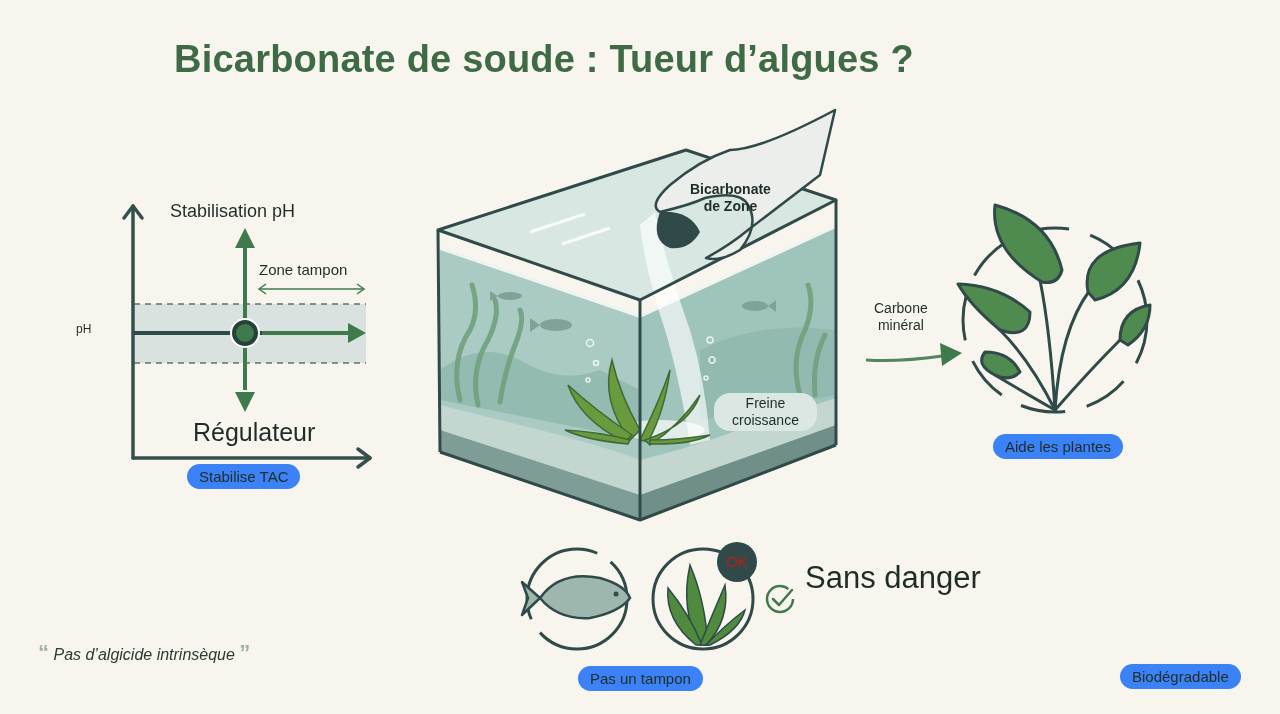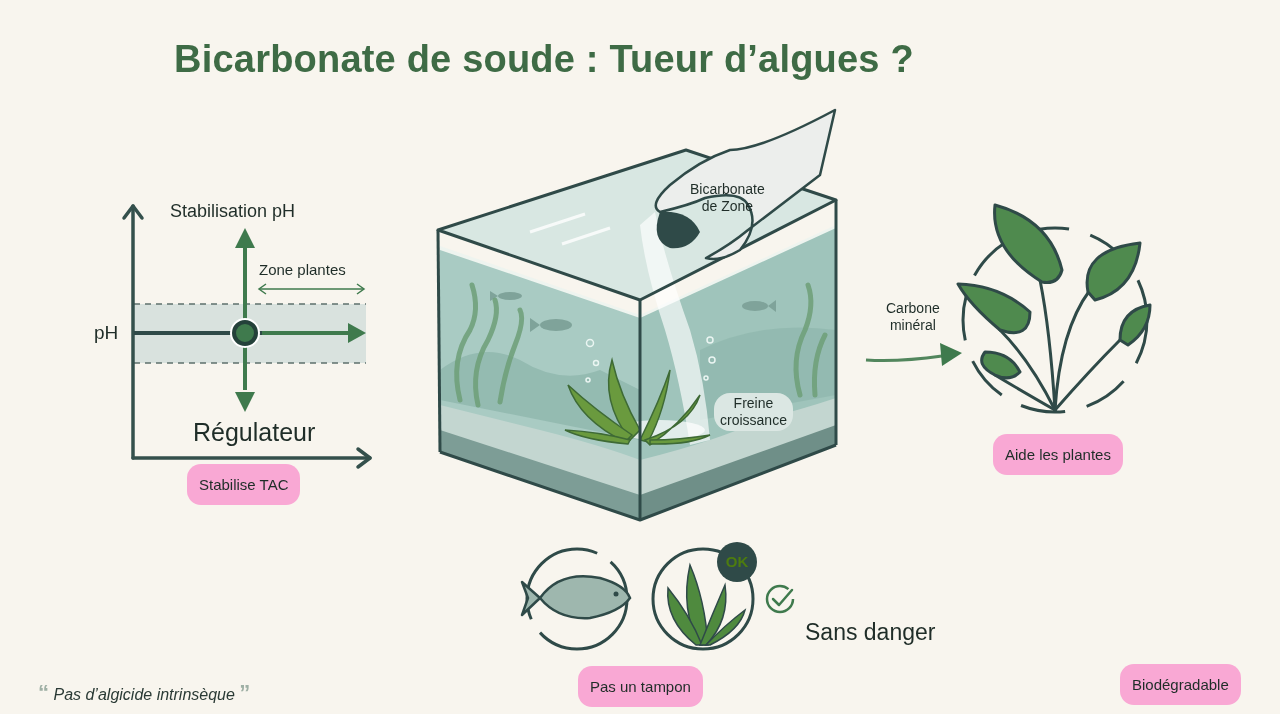--- a/index.html
+++ b/index.html
@@ -8,27 +8,27 @@
     background: #f8f5ee;
     font-family: "Liberation Sans", "DejaVu Sans", sans-serif;
     color: #2a3a35;
     position: relative;
   }
   .title {
     position: absolute; left: 0; top: 38px; width: 1088px; text-align: center;
     font-size: 38px; font-weight: bold; color: #3e6b45; letter-spacing: 0.2px;
   }
   .pill {
-    position: absolute; background: #f9a8d4; color: #1f2d28;
-    border-radius: 14px; padding: 12px 12px; font-size: 15px; white-space: nowrap;
+    position: absolute; background: #3b82f6; color: #1f2d28;
+    border-radius: 14px; padding: 4px 12px; font-size: 15px; white-space: nowrap;
   }
   .lbl { position: absolute; white-space: nowrap; color: #1f2d28; text-align: right; }
   svg { position: absolute; overflow: visible; }
   .quote {
-    position: absolute; left: 38px; top: 680px; font-size: 16px; font-style: italic; color: #2a3a35;
+    position: absolute; left: 38px; top: 640px; font-size: 16px; font-style: italic; color: #2a3a35;
   }
   .quote .qm { color: #9fb0a5; font-size: 22px; font-weight: bold; font-style: normal; }
 </style>
 </head>
 <body>
 
 <div class="title">Bicarbonate de soude : Tueur d’algues ?</div>
 
 <div>
   <svg width="1280" height="714" style="left:0;top:0;">
@@ -53,22 +53,22 @@
     <polygon points="245,412 235,392 255,392" fill="#3f7a4d"></polygon>
 
     <circle cx="245" cy="333" r="15" fill="#ffffff"></circle>
     <circle cx="245" cy="333" r="11" fill="#3f7a4d" stroke="#24413a" stroke-width="4"></circle>
 
     <line x1="260" y1="289" x2="364" y2="289" stroke="#3f7a4d" stroke-width="1.5"></line>
     <polyline points="266,284 259,289 266,294" fill="none" stroke="#3f7a4d" stroke-width="1.5"></polyline>
     <polyline points="357,284 364,289 357,294" fill="none" stroke="#3f7a4d" stroke-width="1.5"></polyline>
   </svg>
   <div class="lbl" style="left:170px;top:201px;font-size:18px;">Stabilisation pH</div>
-  <div class="lbl" style="left:259px;top:261px;font-size:15px;">Zone plantes</div>
-  <div class="lbl" style="left:94px;top:322px;font-size:19px;">pH</div>
+  <div class="lbl" style="left:259px;top:261px;font-size:15px;">Zone tampon</div>
+  <div class="lbl" style="left:76px;top:322px;font-size:12px;">pH</div>
   <div class="lbl" style="left:193px;top:418px;font-size:25px;">Régulateur</div>
   <div class="pill" style="left:187px;top:464px;">Stabilise TAC</div>
 </div>
 
 <div>
   <svg width="1280" height="714" style="left:0;top:0;">
 
     <polygon points="438,230 686,150 836,200 640,300" fill="#cfe3de" opacity="0.8"></polygon>
     <polygon points="440,246 640,315 836,225 836,235 640,318 440,252" fill="#e9f3f0" opacity="0.7"></polygon>
     <line x1="530" y1="232" x2="585" y2="214" stroke="#ffffff" stroke-width="3" opacity="0.8"></line>
@@ -129,25 +129,25 @@
       <polygon points="438,230 686,150 836,200 640,300"></polygon>
       <line x1="438" y1="230" x2="440" y2="452"></line>
       <line x1="640" y1="300" x2="640" y2="520"></line>
       <line x1="836" y1="200" x2="836" y2="445"></line>
       <polyline points="440,452 640,520 836,445"></polyline>
     </g>
 
     <path d="M835,110 Q760,150 730,150 Q700,160 670,185 Q648,205 660,212 Q690,205 705,198 Q740,190 748,205 Q760,225 740,250 Q720,262 706,258 Q730,245 748,230 L820,175 Z" fill="#eceeec" stroke="#2f4a48" stroke-width="2.5" stroke-linejoin="round"></path>
     <path d="M660,212 Q650,240 670,248 Q690,250 700,232 Q690,210 660,212 Z" fill="#2f4a48"></path>
   </svg>
-  <div class="lbl" style="left:690px;top:181px;font-size:14px;line-height:17px;text-align:center;">
+  <div class="lbl" style="left:690px;top:181px;font-size:14px;line-height:17px;text-align:center;font-weight:bold;">
     <div>Bicarbonate</div>
     <div>de Zone</div>
   </div>
-  <div class="lbl" style="left:714px;top:393px;font-size:14px;line-height:17px;text-align:center;background:#dbe7e3;border-radius:16px;padding:2px 6px;">
+  <div class="lbl" style="left:714px;top:393px;font-size:14px;line-height:17px;text-align:center;background:#dbe7e3;border-radius:16px;padding:2px 18px;">
     <div>Freine</div>
     <div>croissance</div>
   </div>
 </div>
 
 <div>
   <svg width="1280" height="714" style="left:0;top:0;">
 
     <path d="M866,360 Q900,362 942,356" fill="none" stroke="#3f7a4d" stroke-width="3" opacity="0.9"></path>
     <polygon points="962,353 940,343 942,366" fill="#3f7a4d"></polygon>
@@ -163,21 +163,21 @@
     </g>
 
     <g fill="#4f8a4e" stroke="#2f4a48" stroke-width="3" stroke-linejoin="round">
       <path d="M1042,282 Q990,250 995,205 Q1050,220 1062,270 Q1058,285 1042,282 Z"></path>
       <path d="M1088,292 Q1080,250 1140,243 Q1135,290 1095,300 Z"></path>
       <path d="M1000,330 Q970,305 958,284 Q1000,285 1030,312 Q1030,340 1000,330 Z"></path>
       <path d="M1120,340 Q1120,310 1150,305 Q1150,330 1128,345 Z"></path>
       <path d="M995,375 Q975,365 985,352 Q1010,352 1020,372 Q1010,382 995,375 Z"></path>
     </g>
   </svg>
-  <div class="lbl" style="left:874px;top:300px;font-size:14px;line-height:17px;text-align:center;margin-left:12px;">
+  <div class="lbl" style="left:874px;top:300px;font-size:14px;line-height:17px;text-align:center;">
     <div>Carbone</div>
     <div>minéral</div>
   </div>
   <div class="pill" style="left:993px;top:434px;">Aide les plantes</div>
 </div>
 
 <div>
   <svg width="1280" height="714" style="left:0;top:0;">
     <circle cx="577" cy="599" r="50" fill="none" stroke="#2f4a48" stroke-width="3" stroke-dasharray="120 16"></circle>
     <path d="M540,598 Q560,570 600,578 Q625,585 630,598 Q620,612 590,618 Q558,620 540,598 Z" fill="#9eb7ae" stroke="#2f4a48" stroke-width="2.5"></path>
@@ -187,26 +187,26 @@
   <svg width="1280" height="714" style="left:0;top:0;">
     <circle cx="703" cy="599" r="50" fill="none" stroke="#2f4a48" stroke-width="3"></circle>
     <g fill="#4f8a3e" stroke="#2f4a48" stroke-width="1.5">
       <path d="M700,645 Q680,610 690,565 Q705,600 708,645 Z"></path>
       <path d="M696,645 Q665,620 668,588 Q690,615 702,645 Z"></path>
       <path d="M706,645 Q730,620 725,585 Q712,615 700,645 Z"></path>
       <path d="M710,645 Q740,630 745,610 Q725,625 706,645 Z"></path>
     </g>
     <circle cx="737" cy="562" r="20" fill="#2f4a48"></circle>
   </svg>
-  <div class="lbl" style="left:722px;top:553px;font-size:15px;font-weight:bold;color:#4d7c0f;width:30px;text-align:center;">OK</div>
+  <div class="lbl" style="left:722px;top:553px;font-size:15px;font-weight:normal;color:#b91c1c;width:30px;text-align:center;">OK</div>
   <svg width="1280" height="714" style="left:0;top:0;">
     <circle cx="780" cy="599" r="13" fill="none" stroke="#3f7a4d" stroke-width="2.5" stroke-dasharray="70 12"></circle>
     <polyline points="773,599 779,605 792,590" fill="none" stroke="#3f7a4d" stroke-width="2.5" stroke-linecap="round" stroke-linejoin="round"></polyline>
   </svg>
-  <div class="lbl" style="left:805px;top:619px;font-size:23px;">Sans danger</div>
+  <div class="lbl" style="left:805px;top:560px;font-size:31px;">Sans danger</div>
   <div class="pill" style="left:578px;top:666px;">Pas un tampon</div>
 </div>
 
 <div class="quote">
   <span class="qm">“</span>
   <span>Pas d’algicide intrinsèque</span>
   <span class="qm">”</span>
 </div>
 <div class="pill" style="left:1120px;top:664px;text-align:center;">Biodégradable</div>
 

